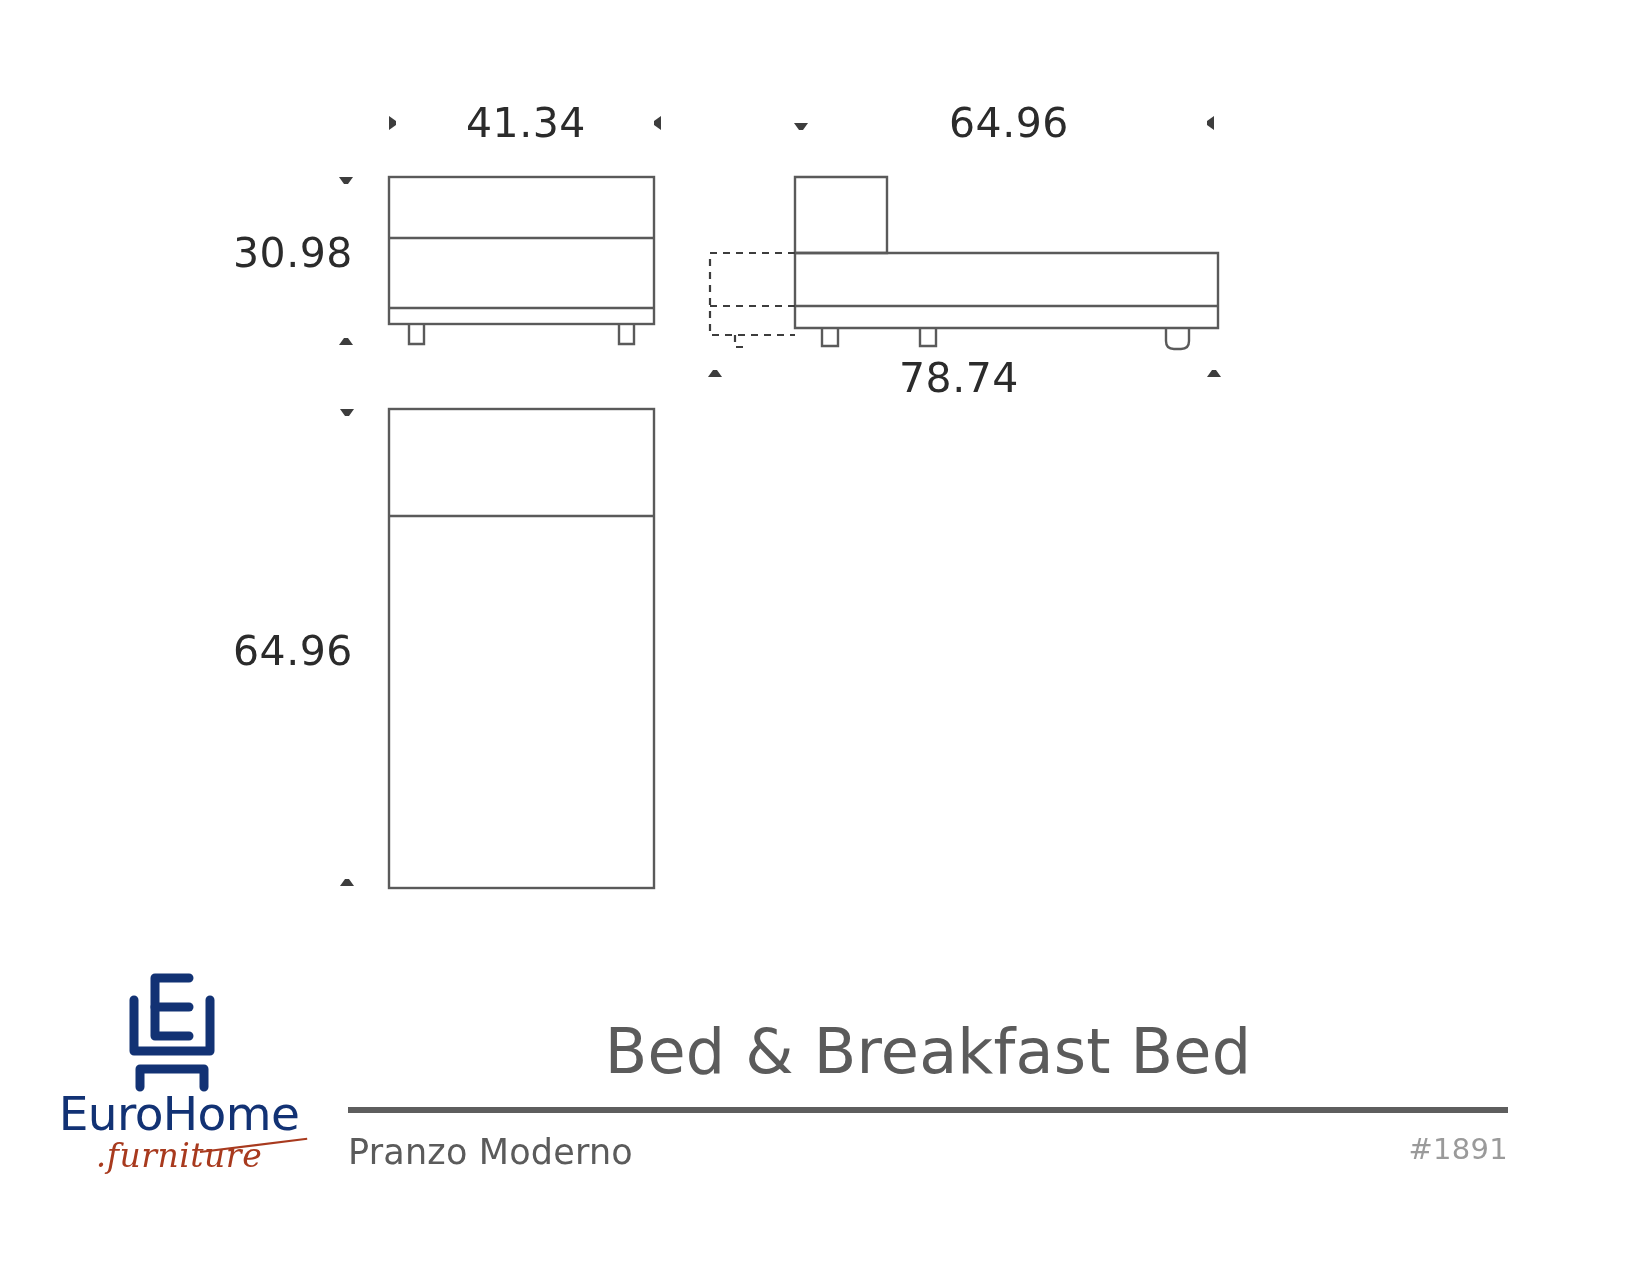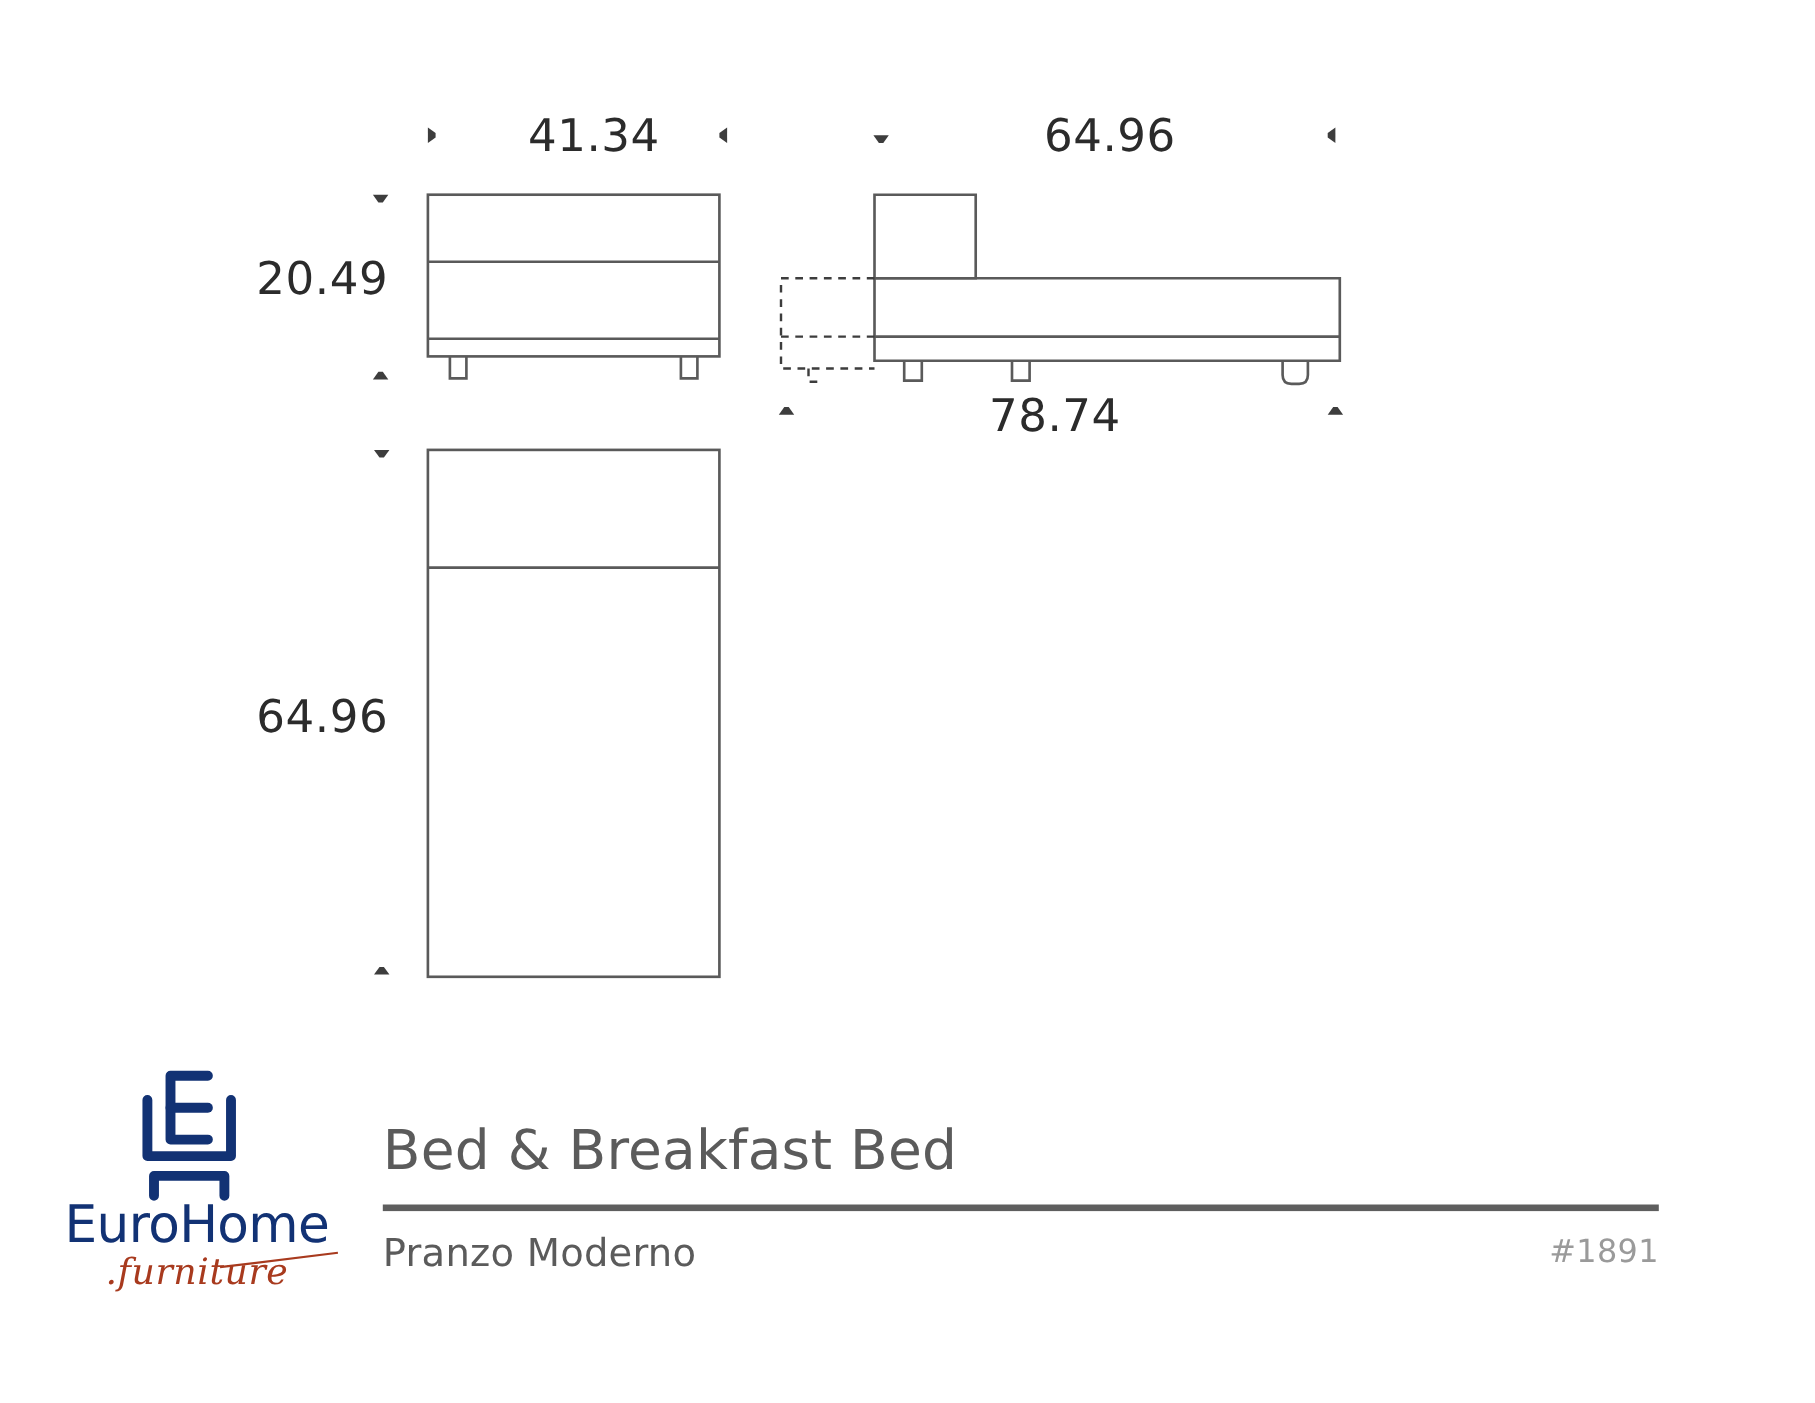--- a/index.html
+++ b/index.html
@@ -38,21 +38,21 @@
   
   .dim-label {
     position: absolute;
     color: #2b2b2b;
     font-size: 41px;
     font-weight: 400;
     letter-spacing: 0.5px;
     white-space: nowrap;
     font-family: "DejaVu Sans", "Liberation Sans", sans-serif;
   }
-  #dim-width-front   { left: 480px; top: 99px; }
+  #dim-width-front   { left: 466px; top: 99px; }
   #dim-height-front  { left: 233px; top: 229px; }
   #dim-width-side    { left: 949px; top: 99px; }
   #dim-length-side   { left: 899px; top: 354px; }
   #dim-depth-plan    { left: 233px; top: 627px; }
 
   
   #footer {
     position: absolute;
     left: 0;
     top: 940px;
@@ -108,26 +108,27 @@
   }
 
   #title-block {
     position: absolute;
     left: 348px;
     top: 0;
     width: 1160px;
   }
   #product-title {
     color: #5b5b5b;
-    font-size: 50px;
+    font-size: 62px;
     font-weight: 400;
     letter-spacing: 0.2px;
     line-height: 1;
     padding-top: 81px;
     font-family: "DejaVu Sans", "Liberation Sans", sans-serif;
+    text-align: center;
   }
   #title-divider {
     margin-top: 24px;
     width: 1160px;
     height: 6px;
     background: #5e5e5e;
   }
   #subtitle-row {
     display: flex;
     align-items: flex-start;
@@ -213,21 +214,21 @@
         <line x1="389" y1="516" x2="654" y2="516"></line>
       </g>
 
       <g fill="#3d3d3d" stroke="none">
         <use href="#tick-right" x="347" y="409" transform="rotate(90 347 409)"></use>
         <use href="#tick-right" x="347" y="886" transform="rotate(-90 347 886)"></use>
       </g>
     </svg>
 
     <div class="dim-label" id="dim-width-front">41.34</div>
-    <div class="dim-label" id="dim-height-front">20.49</div>
+    <div class="dim-label" id="dim-height-front">30.98</div>
     <div class="dim-label" id="dim-width-side">64.96</div>
     <div class="dim-label" id="dim-length-side">78.74</div>
     <div class="dim-label" id="dim-depth-plan">64.96</div>
   </div>
 
   <div id="footer">
 
     <div id="logo-block">
       <svg id="logo-mark" width="122" height="126" viewBox="0 0 122 126" fill="none" stroke="#123274" stroke-width="9" stroke-linecap="round" stroke-linejoin="round">
 

